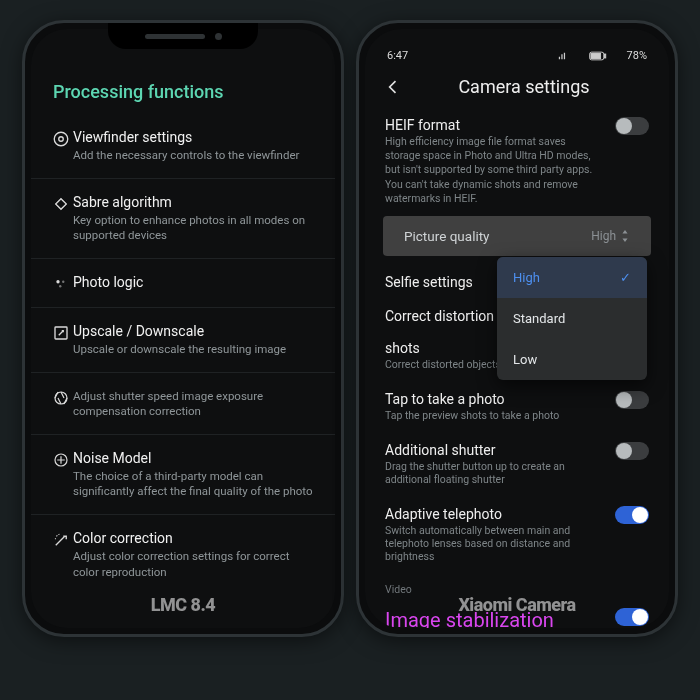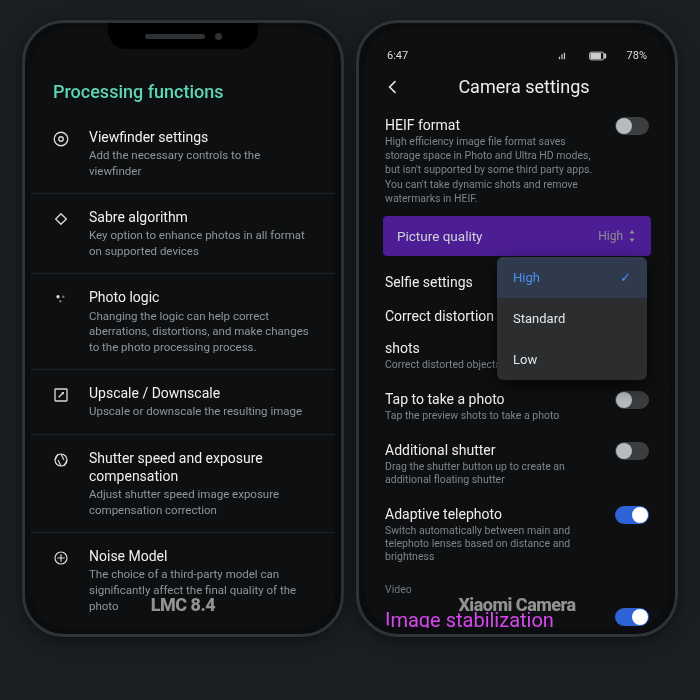--- a/index.html
+++ b/index.html
@@ -52,35 +52,35 @@
   .status-bar {
     display:flex; justify-content:space-between; align-items:center;
     font-size:11px; padding:2px 22px 6px 22px; color:#ddd;
   }
   .status-right { display:flex; gap:20px; align-items:center; }
   .page-title {
     color:#5dd6b2; font-size:18px; font-weight:500;
     padding:18px 22px 12px 22px;
   }
   .item {
-    display:flex; gap:16px; padding:14px 20px 14px 18px;
+    display:flex; padding:14px 20px 14px 18px;
     border-bottom:1px solid #1f2224;
   }
   .icon-col { width:24px; flex:0 0 24px; display:flex; justify-content:center; padding-top:2px; }
   .icon { width:18px; height:18px; color:#d9d9d9; }
   .txt-col { flex:1; }
   .item-title { font-size:14px; color:#f1f1f1; line-height:1.3; }
   .item-sub { font-size:11.5px; color:#8f9699; line-height:1.35; margin-top:2px; }
 
   .header2 {
     display:flex; align-items:center; gap:18px; padding:8px 18px 10px 18px;justify-content:flex-end;
   }
   .header2 .title2 { flex:1; text-align:center; font-size:18px; color:#eee; margin-left:-24px; }
   .selector {
-    background:#4c1d95; margin:0 18px 6px 18px; padding:12px 14px; border-radius:4px;
+    background:#404040; margin:0 18px 6px 18px; padding:12px 21px; border-radius:4px;
     display:flex; align-items:center; justify-content:space-between;
     font-size:13.5px; color:#cfd3d5;
   }
   .selector .val { color:#8b9094; font-size:12px; display:flex; align-items:center; gap:4px;}
   .link-row { padding:12px 20px; font-size:14px; color:#eee; }
   .dropdown {
     position:absolute; top:228px; right:22px; width:150px;
     background:#2b2d2e; border-radius:6px; z-index:10;
     box-shadow:0 6px 18px rgba(0,0,0,0.6);
   }
@@ -134,35 +134,34 @@
     </div>
 
     <div class="item">
       <div class="icon-col">
           <svg class="icon" viewBox="0 0 24 24" fill="none" stroke="currentColor" stroke-width="1.8">
             <rect x="7" y="7" width="10" height="10" transform="rotate(45 12 12)"></rect>
           </svg>
         </div>
       <div class="txt-col">
         <div class="item-title">Sabre algorithm</div>
-        <div class="item-sub">Key option to enhance photos in all format on supported devices</div>
+        <div class="item-sub">Key option to enhance photos in all modes on supported devices</div>
       </div>
     </div>
 
     <div class="item">
       <div class="icon-col">
           <svg class="icon" viewBox="0 0 24 24" fill="currentColor">
             <circle cx="8" cy="9" r="2.2"></circle>
             <circle cx="15" cy="9" r="1.6" opacity="0.5"></circle>
             <circle cx="11" cy="15" r="1.6" opacity="0.5"></circle>
           </svg>
         </div>
       <div class="txt-col">
         <div class="item-title">Photo logic</div>
-        <div class="item-sub">Changing the logic can help correct aberrations, distortions, and make changes to the photo processing process.</div>
       </div>
     </div>
 
     <div class="item">
       <div class="icon-col">
           <svg class="icon" viewBox="0 0 24 24" fill="none" stroke="currentColor" stroke-width="1.8">
             <rect x="4" y="4" width="16" height="16" rx="1"></rect>
             <path d="M9 15l6-6M13 9h2v2"></path>
           </svg>
         </div>
@@ -173,21 +172,20 @@
     </div>
 
     <div class="item">
       <div class="icon-col">
           <svg class="icon" viewBox="0 0 24 24" fill="none" stroke="currentColor" stroke-width="1.6">
             <circle cx="12" cy="12" r="8"></circle>
             <path d="M12 4l4 8M20 12l-4 8M12 20l-4-8M4 12l4-8"></path>
           </svg>
         </div>
       <div class="txt-col">
-        <div class="item-title">Shutter speed and exposure compensation</div>
         <div class="item-sub">Adjust shutter speed image exposure compensation correction</div>
       </div>
     </div>
 
     <div class="item">
       <div class="icon-col">
           <svg class="icon" viewBox="0 0 24 24" fill="none" stroke="currentColor" stroke-width="1.6">
             <circle cx="12" cy="12" r="8"></circle>
             <path d="M7 12h10M12 7v10"></path>
           </svg>

